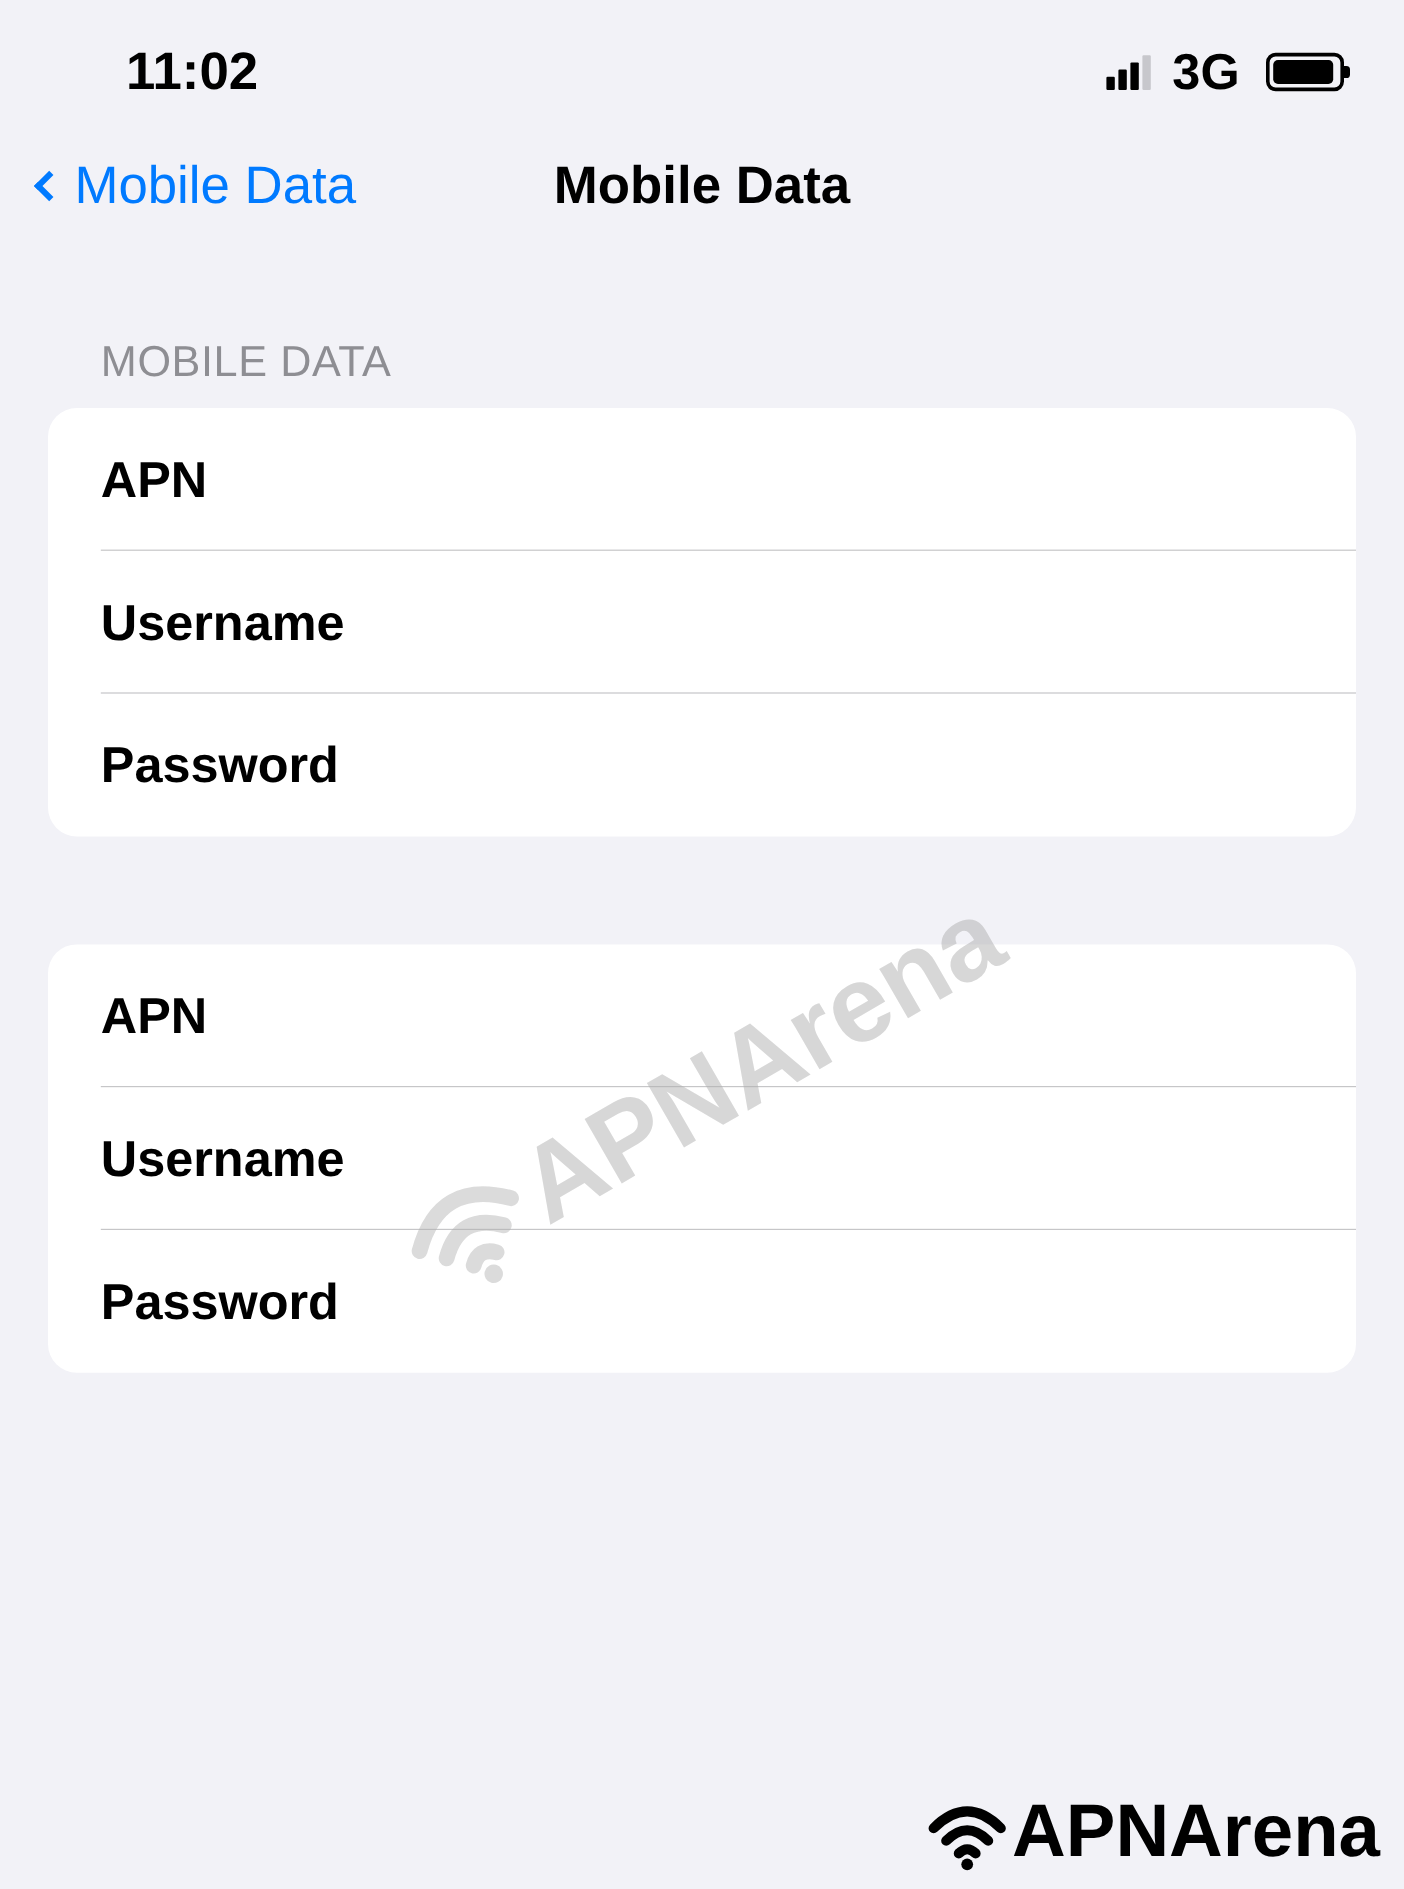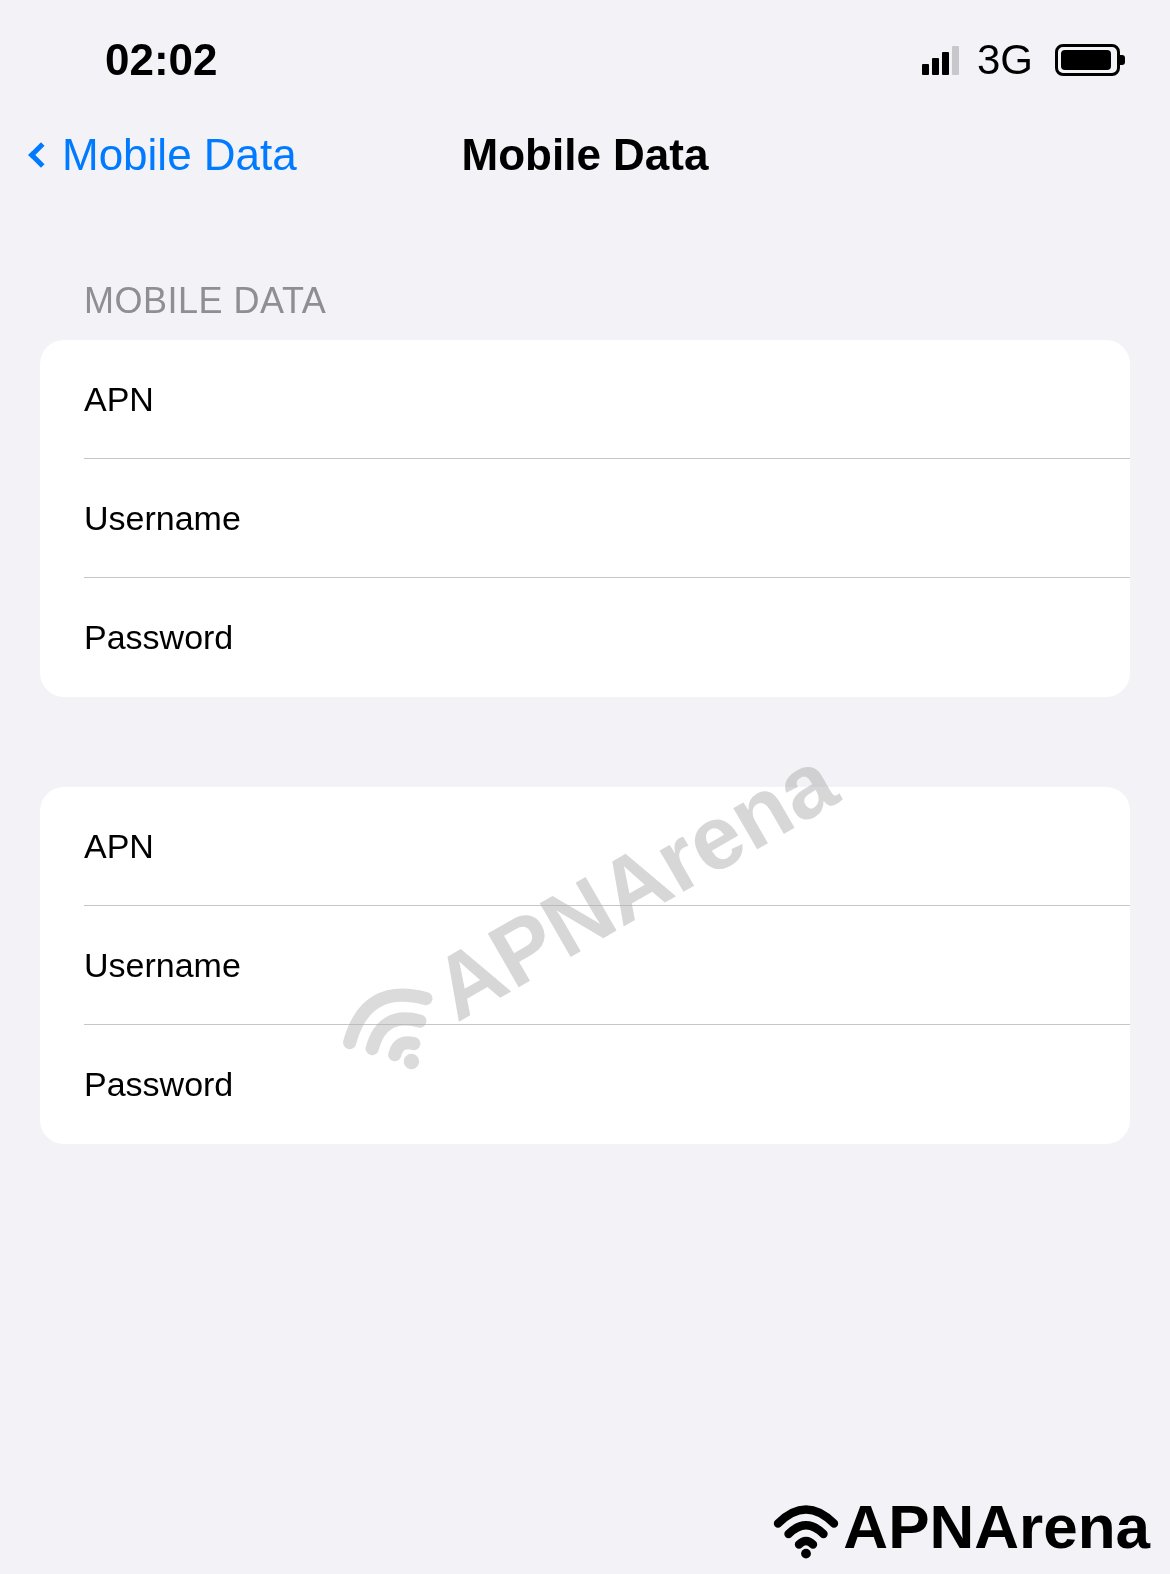--- a/index.html
+++ b/index.html
@@ -41,21 +41,21 @@
       width: 7px;
       background: #000;
       border-radius: 1px;
     }
     .signal-bar.b1 { height: 11px; }
     .signal-bar.b2 { height: 17px; }
     .signal-bar.b3 { height: 23px; }
     .signal-bar.b4 { height: 29px; background: #c7c7cc; }
     .network-type {
       font-size: 42px;
-      font-weight: 400;
+      font-weight: 700;
       color: #000;
       margin-left: 6px;
     }
     .battery {
       width: 65px;
       height: 32px;
       border: 3px solid #000;
       border-radius: 8px;
       position: relative;
       margin-left: 10px;
@@ -143,22 +143,22 @@
     .row:not(:last-child)::after {
       content: "";
       position: absolute;
       left: 44px;
       right: 0;
       bottom: 0;
       height: 1px;
       background: #c6c6c8;
     }
     .row-label {
-      font-size: 34px;
-      font-weight: 400;
+      font-size: 42px;
+      font-weight: 700;
       color: #000;
       width: 240px;
       flex-shrink: 0;
     }
     .row-input {
       font-size: 42px;
       font-weight: 400;
       color: #000;
       border: none;
       outline: none;
@@ -201,21 +201,21 @@
       width: 70px;
       height: 70px;
       margin-right: 2px;
       position: relative;
     }
   </style>
 </head>
 <body>
 
 <div class="status-bar">
-  <div class="status-time">02:02</div>
+  <div class="status-time">11:02</div>
   <div class="status-right">
     <div class="signal-bars">
       <div class="signal-bar b1"></div>
       <div class="signal-bar b2"></div>
       <div class="signal-bar b3"></div>
       <div class="signal-bar b4"></div>
     </div>
     <div class="network-type">3G</div>
     <div class="battery">
       <div class="battery-fill"></div>

